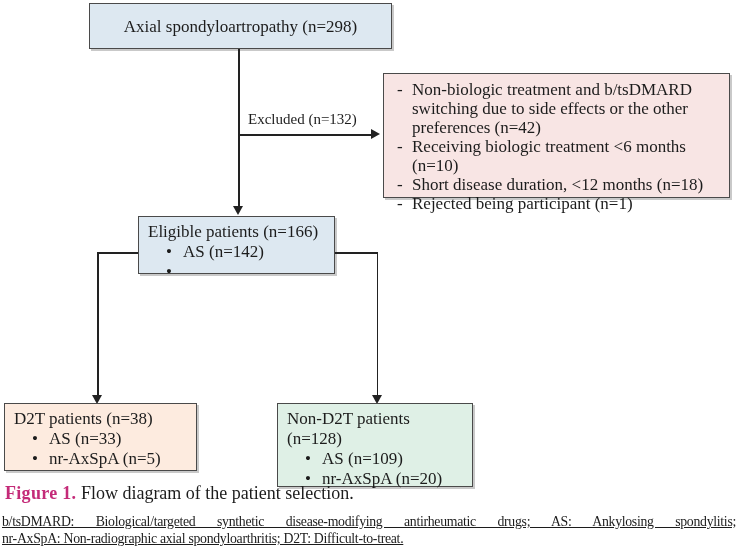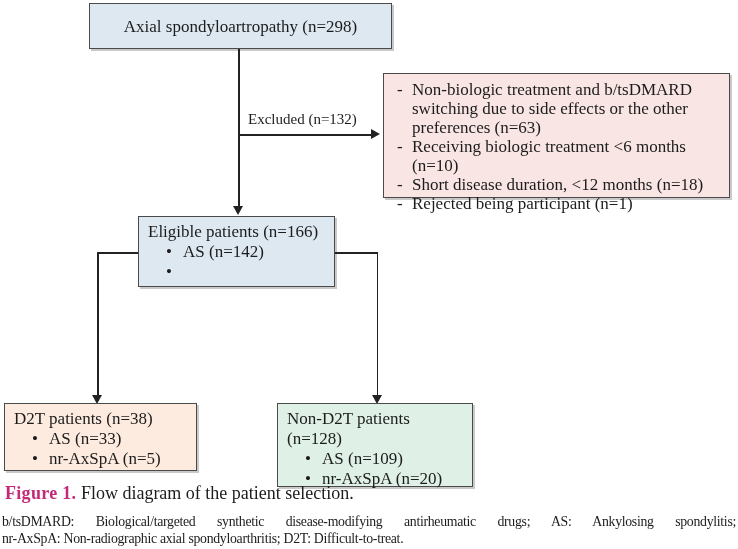--- a/index.html
+++ b/index.html
@@ -27,21 +27,21 @@
   }
   .excluded-box{
     left:383px;top:73px;width:347px;height:125px;
     background:var(--box-pink);
     padding:6px 8px 4px 4px;
   }
   .dash-item{display:flex;}
   .dash{flex:0 0 auto;width:24px;padding-left:9px;box-sizing:border-box;}
   .dash-text{flex:1 1 auto;}
   .eligible-box{
-    left:138px;top:216px;width:197px;height:71px;
+    left:138px;top:216px;width:197px;height:58px;
     background:var(--box-blue);
     padding:5px 4px 0 9px;
     line-height:20px;
   }
   .d2t-box{
     left:4px;top:403px;width:193px;height:68px;
     background:var(--box-peach);
     padding:5px 4px 16px 9px;
     line-height:20px;
   }
@@ -82,20 +82,21 @@
   .fig-label{
     color:var(--figure-label);
     font-weight:bold;
     letter-spacing:0.3px;
   }
   .footnote{
     position:absolute;
     left:2px;top:513px;width:734px;
     font-size:13.8px;line-height:17px;
     letter-spacing:-0.3px;
+    text-decoration:underline;
   }
   .footnote .l1{text-align:justify;text-align-last:justify;}
   .footnote .l2{text-align:left;}
 </style>
 </head>
 <body>
 
 <div class="canvas">
 
   <div class="box top-box">
@@ -105,21 +106,21 @@
   <div class="line v" style="left:238px;top:49px;height:158px;"></div>
   <div class="arr-down" style="left:233px;top:206px;"></div>
 
   <div class="line h" style="left:239px;top:134px;width:134px;"></div>
   <div class="arr-right" style="left:371px;top:129px;"></div>
   <div class="excl-label">Excluded (n=132)</div>
 
   <div class="box excluded-box">
     <div class="dash-item">
       <span class="dash">-</span>
-      <span class="dash-text">Non-biologic treatment and b/tsDMARD switching due to side effects or the other preferences (n=63)</span>
+      <span class="dash-text">Non-biologic treatment and b/tsDMARD switching due to side effects or the other preferences (n=42)</span>
     </div>
     <div class="dash-item">
       <span class="dash">-</span>
       <span class="dash-text">Receiving biologic treatment &lt;6 months (n=10)</span>
     </div>
     <div class="dash-item">
       <span class="dash">-</span>
       <span class="dash-text">Short disease duration, &lt;12 months (n=18)</span>
     </div>
     <div class="dash-item">

